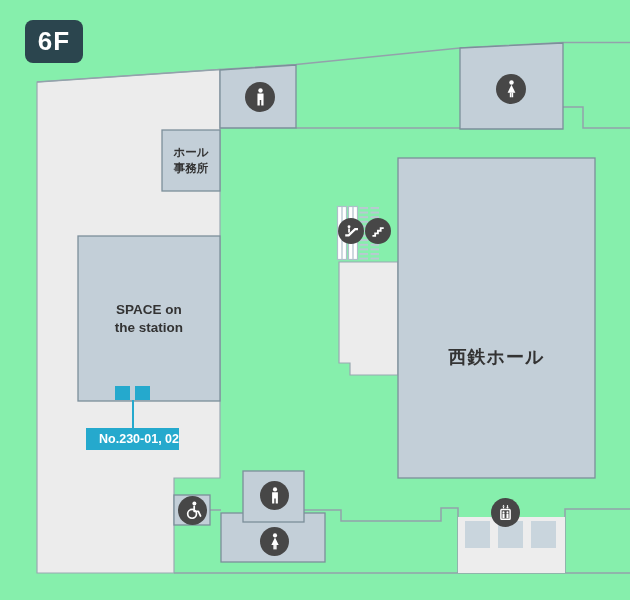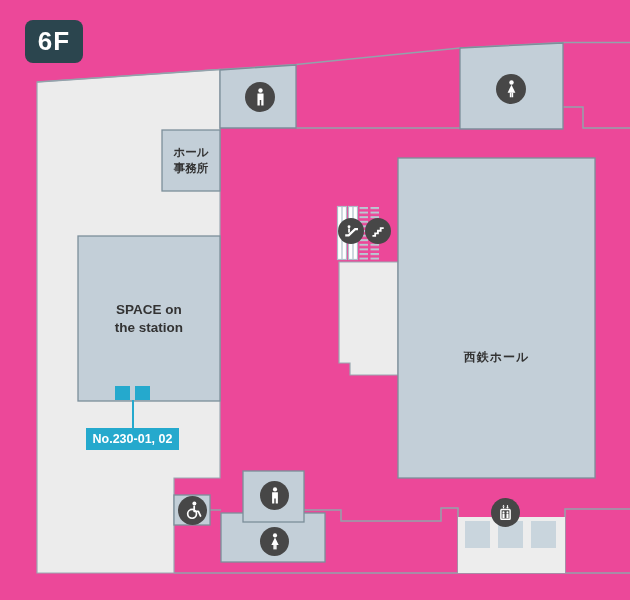--- a/index.html
+++ b/index.html
@@ -1,46 +1,46 @@
 <!DOCTYPE html>
 <html><head>
 <meta charset="utf-8">
 <style>
   html,body{margin:0;padding:0;background:#fff;}
   .stage{
-    position:relative;width:630px;height:600px;background:#ec4899;
+    position:relative;width:630px;height:600px;background:#86efac;
     font-family:"Liberation Sans",sans-serif;overflow:hidden;
   }
   .plan{position:absolute;left:0;top:0;}
   .badge{
     position:absolute;left:25px;top:20px;width:58px;height:43px;
     background:#2b454e;border-radius:8px;color:#fff;
     display:flex;align-items:center;justify-content:center;
     font-size:26px;font-weight:bold;letter-spacing:1px;
   }
   .room-label{
     position:absolute;display:flex;flex-direction:column;
     align-items:center;justify-content:center;text-align:center;
     color:#333;font-weight:bold;pointer-events:none;
   }
   .room-label span{display:block;line-height:1.32;}
   .lbl-office{left:162px;top:130px;width:58px;height:61px;font-size:11.5px;}
   .lbl-space{left:78px;top:236px;width:142px;height:165px;font-size:13.5px;border-radius:22px;}
-  .lbl-hall{left:398px;top:158px;width:197px;height:399px;font-size:12px;letter-spacing:1px;}
+  .lbl-hall{left:398px;top:158px;width:197px;height:399px;font-size:18px;letter-spacing:1px;}
   .picto{
     position:absolute;border-radius:50%;background:#474747;
     display:flex;align-items:center;justify-content:center;
   }
   .picto svg{display:block;}
   .sq{position:absolute;background:#25a9cd;}
   .tag-line{position:absolute;left:132px;top:400px;width:2px;height:28px;background:#25a9cd;}
   .unit-tag{
     position:absolute;left:86px;top:428px;width:93px;height:22px;
     background:#25a9cd;border-radius:0;color:#fff;
-    display:flex;align-items:center;justify-content:center;
+    display:flex;align-items:center;justify-content:flex-end;
     font-size:12.5px;font-weight:bold;
   }
 </style>
 </head>
 <body>
 
 <div class="stage">
 
   <svg class="plan" width="630" height="600" viewBox="0 0 630 600">
     <defs>

